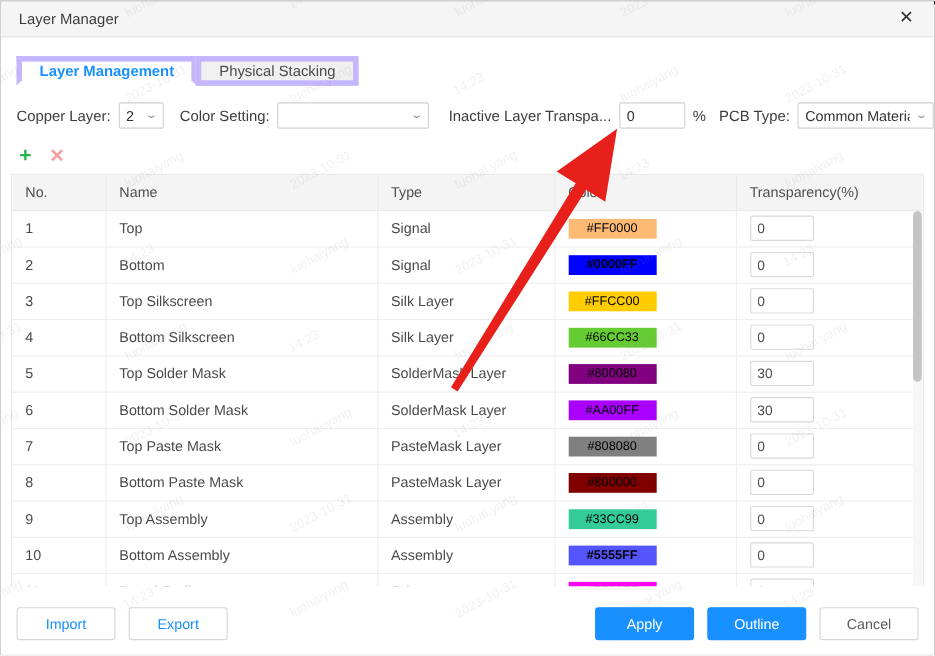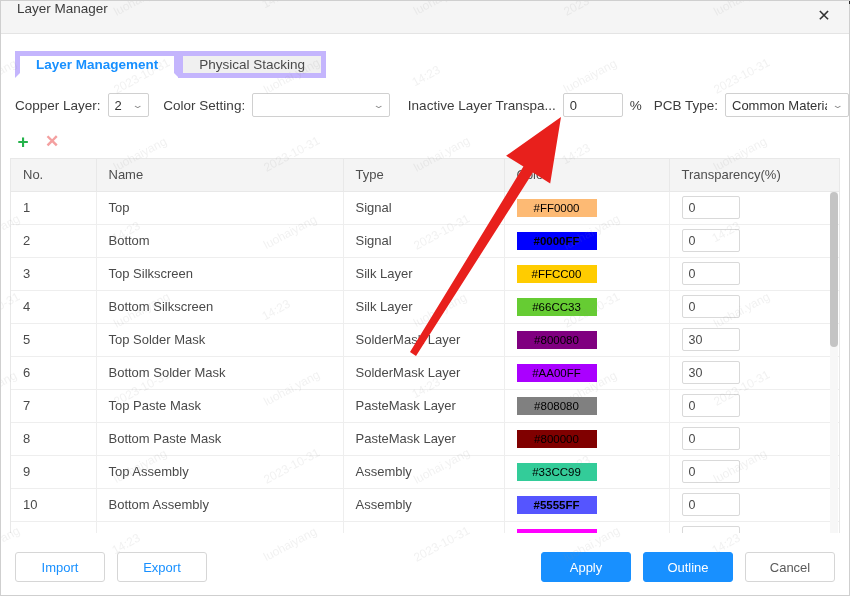--- a/index.html
+++ b/index.html
@@ -10,21 +10,21 @@
     font-size:13px;color:#333333;
     -webkit-font-smoothing:antialiased;
   }
   .dialog{
     position:relative;width:850px;height:596px;box-sizing:border-box;
     border:1px solid #cfcfcf;background:#ffffff;display:flex;flex-direction:column;
   }
   
   .titlebar{
     height:32px;min-height:32px;background:#f5f5f5;border-bottom:1px solid #e4e4e4;
-    display:flex;align-items:flex-start;padding:0 8px 0 16px;position:relative;
+    display:flex;align-items:center;padding:0 8px 0 16px;position:relative;
   }
   .title-text{font-size:13.5px;color:#3c3c3c;flex:1;}
   .close-btn{
     width:34px;height:30px;display:flex;align-items:center;justify-content:center;
     color:#333;font-size:16px;line-height:1;cursor:pointer;
   }
   .topstrip{position:absolute;left:0;top:0;width:850px;height:3px;background:#2b2b2b;}
   
   .tabbar{
     height:30px;min-height:30px;margin:14px 0 0 14px;display:flex;align-items:flex-end;

